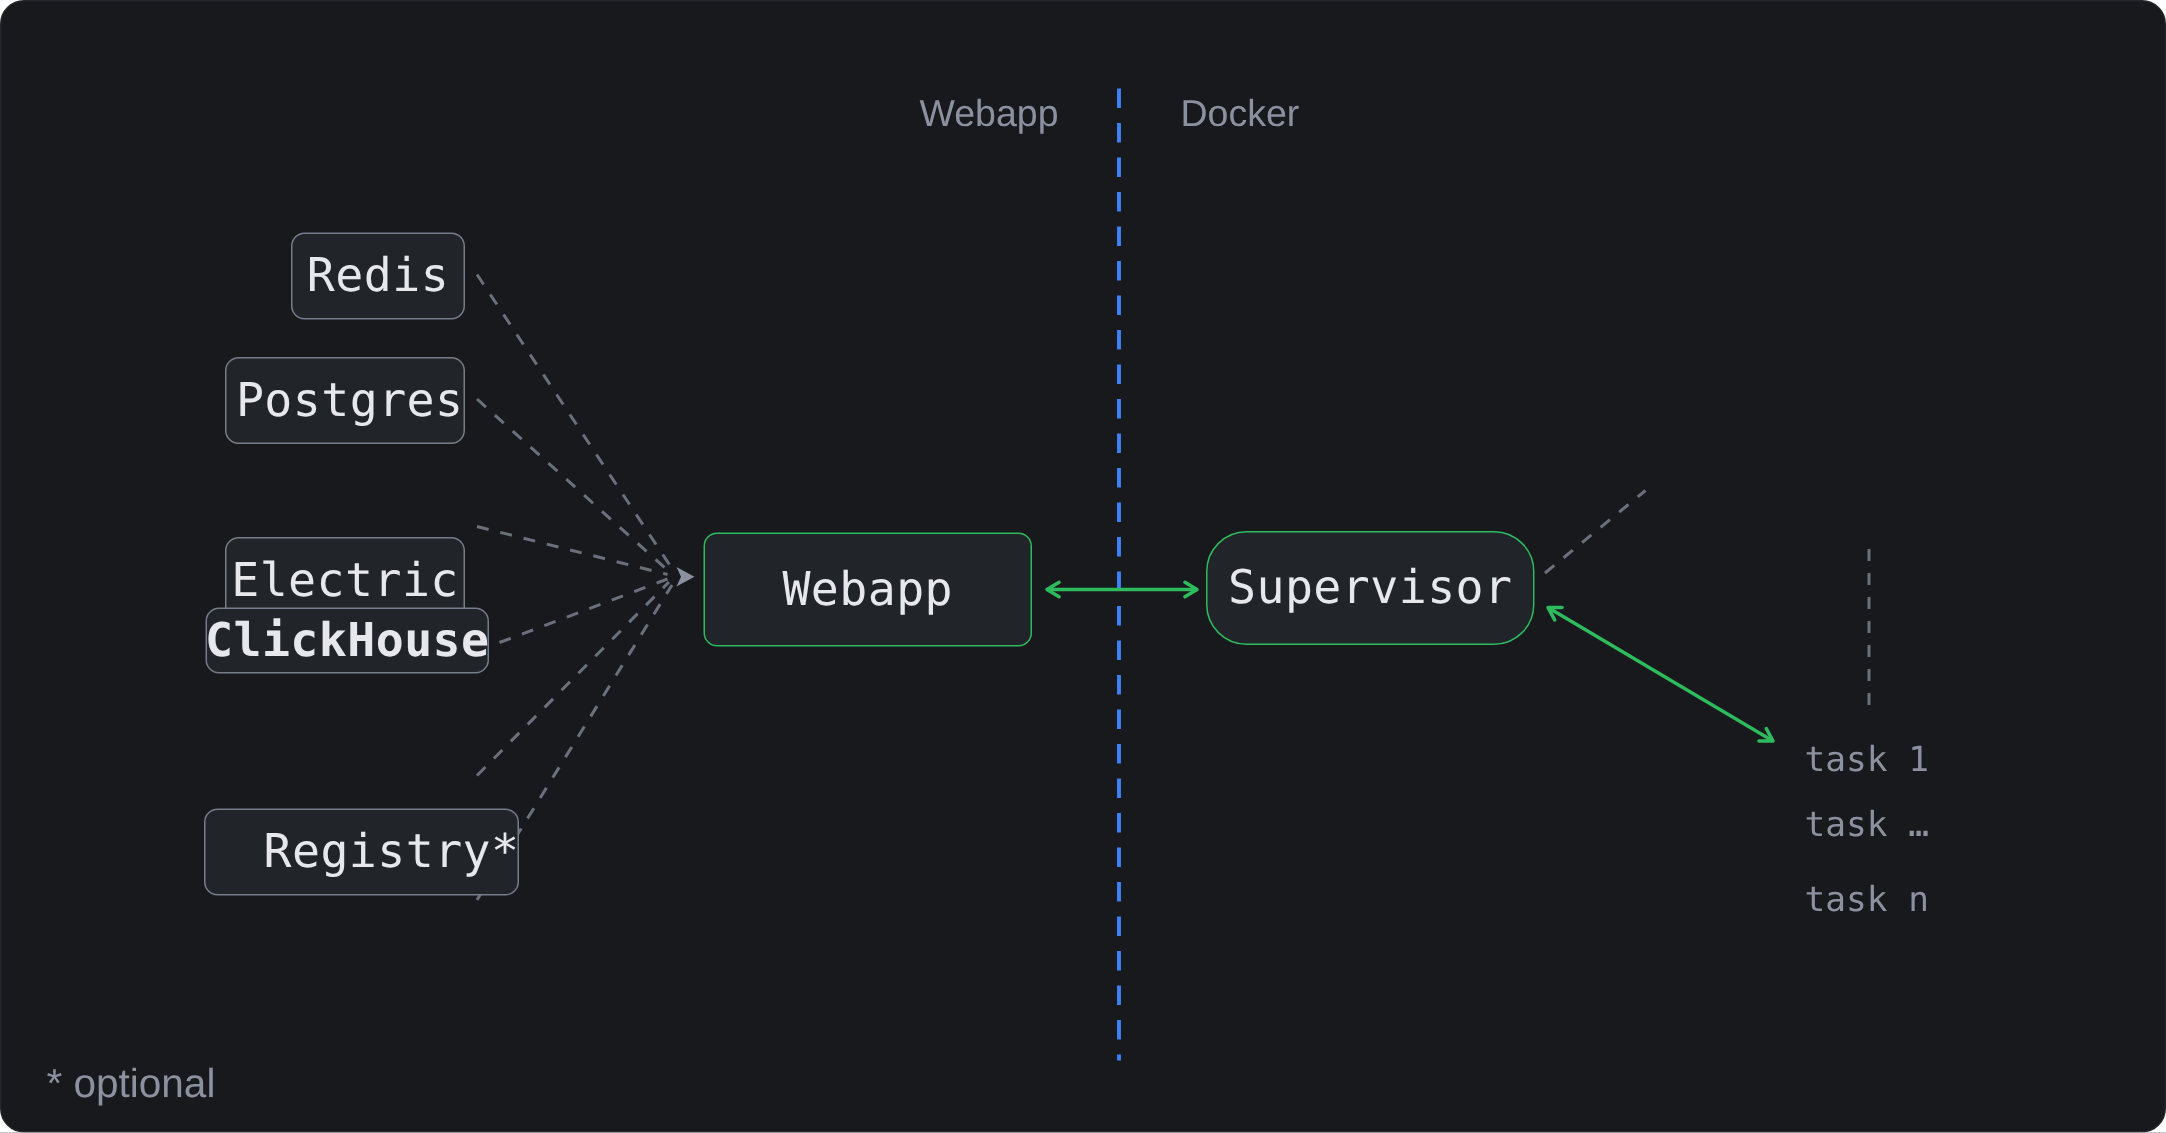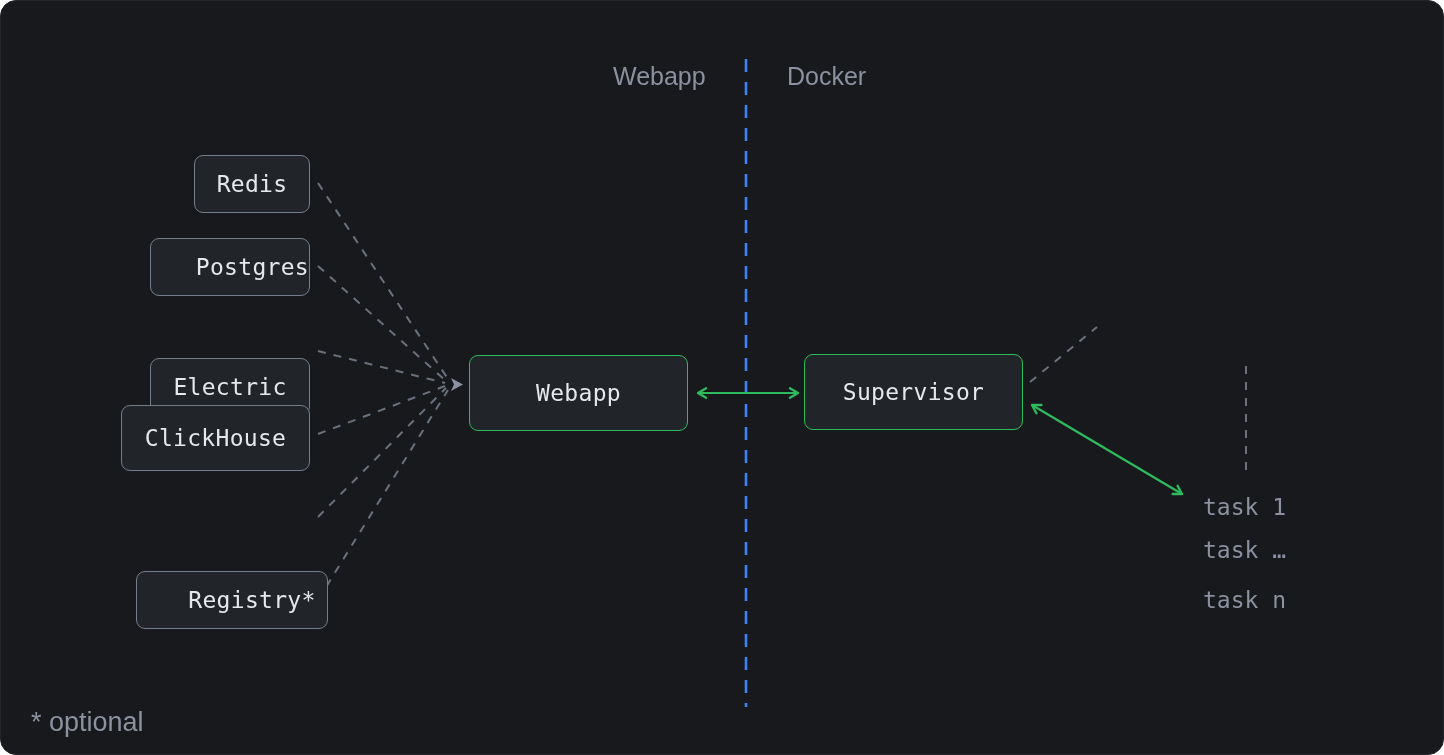--- a/index.html
+++ b/index.html
@@ -29,21 +29,21 @@
   }
   .node {
     position: absolute;
     display: flex;
     align-items: center;
     justify-content: center;
     background: #212429;
     border: 1.5px solid #767d8a;
     border-radius: 9px;
     color: #e6e8eb;
-    font-size: 23px;
+    font-size: 31px;
     letter-spacing: 0.3px;
     white-space: nowrap;
     box-sizing: border-box;
   }
   .node.green {
     border: 1.5px solid #2ebb5d;
   }
   .lane-label {
     position: absolute;
     top: 61px;
@@ -107,32 +107,32 @@
 
   <div class="node" style="left:193px; top:154px; width:116px; height:58px;">
     <span>Redis</span>
   </div>
   <div class="node" style="left:149px; top:237px; width:160px; height:58px;justify-content:flex-end;">
     <span>Postgres</span>
   </div>
   <div class="node" style="left:149px; top:321px; width:160px; height:58px;margin-top:36px;">
     <span>Electric</span>
   </div>
-  <div class="node" style="left:120px; top:404px; width:189px; height:66px;">
+  <div class="node" style="left:136px; top:404px; width:189px; height:44px;font-weight:bold;">
     <span>ClickHouse</span>
   </div>
-  <div class="node" style="left:135px; top:570px; width:192px; height:58px;padding-left:40px;">
+  <div class="node" style="left:135px; top:538px; width:210px; height:58px;padding-left:40px;">
     <span>Registry*</span>
   </div>
 
   <div class="node green" style="left:468px; top:354px; width:219px; height:76px;">
     <span>Webapp</span>
   </div>
 
-  <div class="node green" style="left:803px; top:353px; width:219px; height:76px;">
+  <div class="node green" style="left:803px; top:353px; width:219px; height:76px;border-radius:27px;">
     <span>Supervisor</span>
   </div>
 
 
   <div class="task-label" style="top:493px;">task 1</div>
   <div class="task-label" style="top:536px;">task …</div>
   <div class="task-label" style="top:586px;">task n</div>
 
   <div class="footnote">* optional</div>
 

